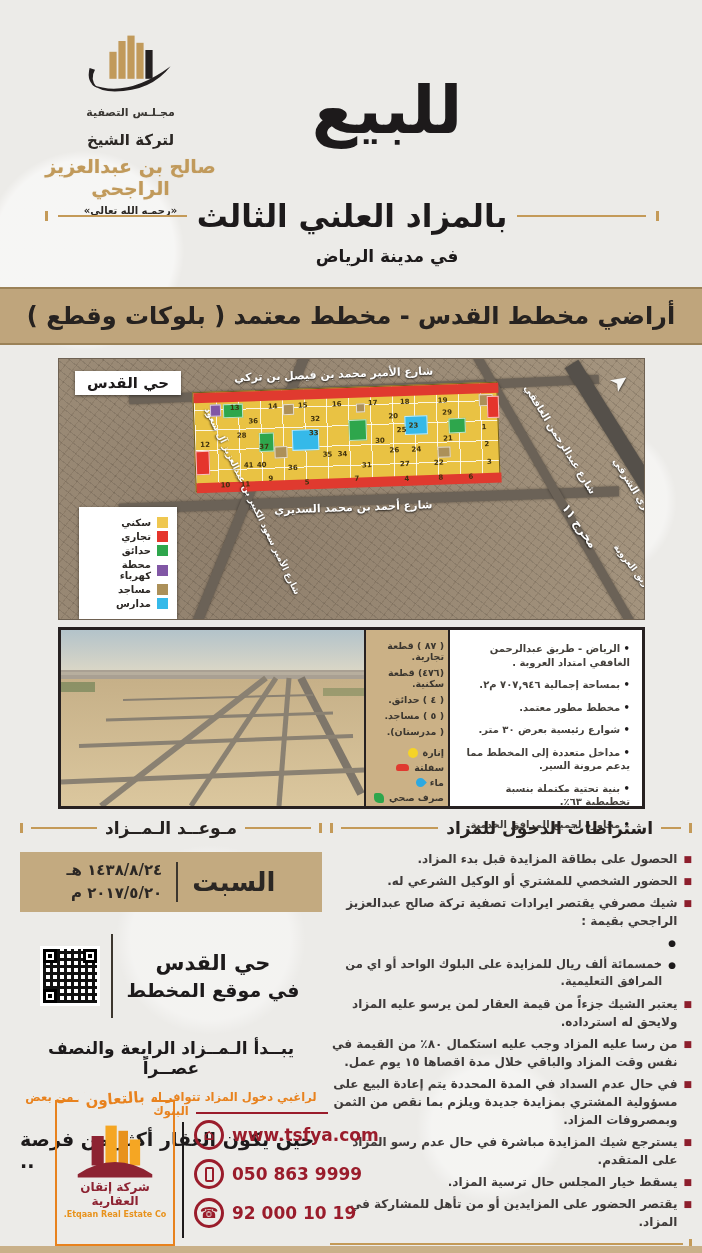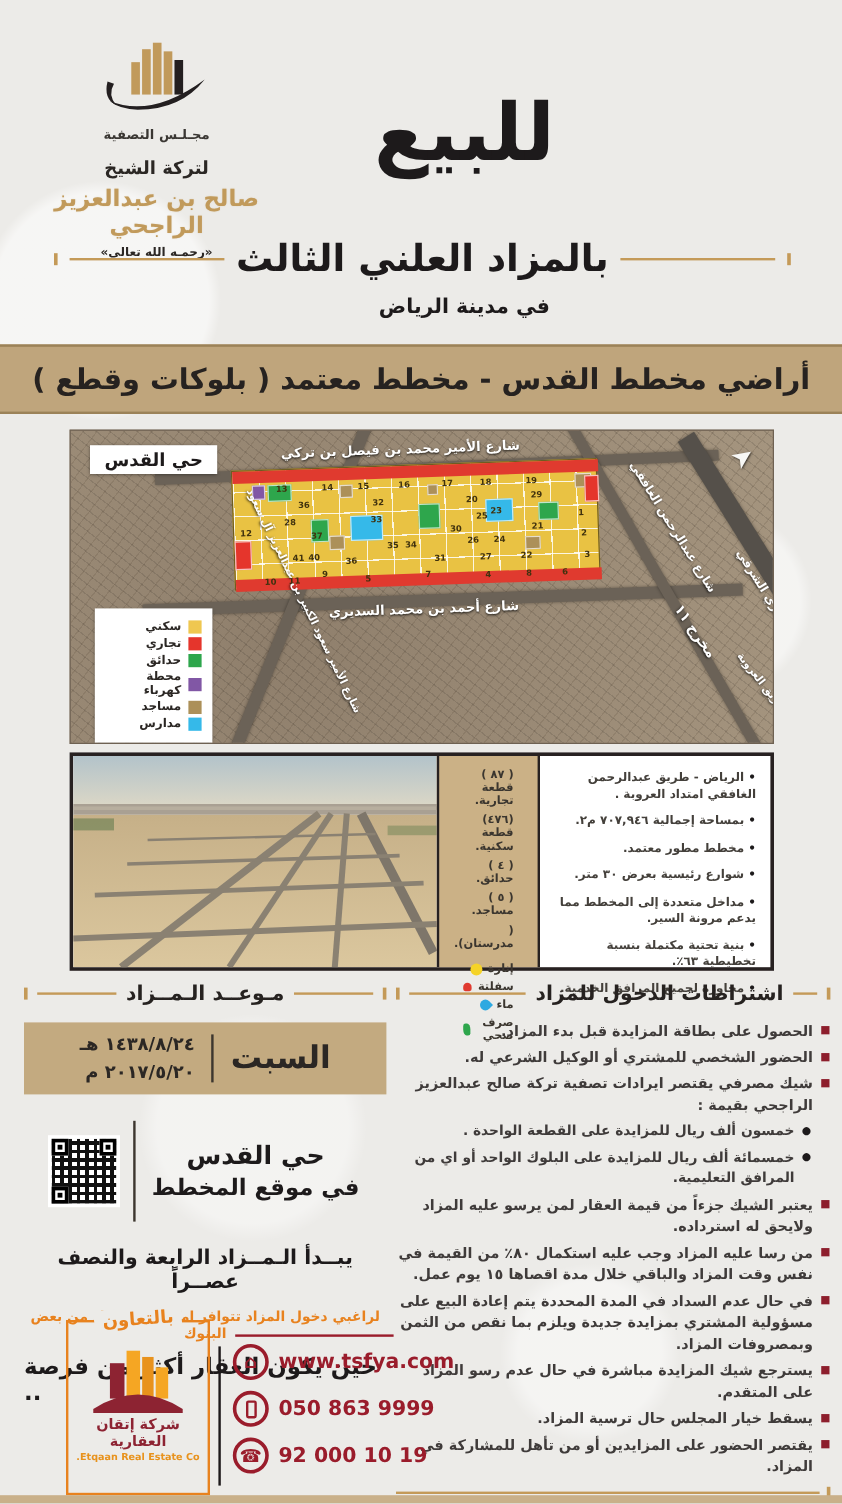--- a/index.html
+++ b/index.html
@@ -69,21 +69,21 @@
            padding:7px 9px; box-shadow:0 1px 3px rgba(0,0,0,.5); }
   .leg-row{ display:flex; align-items:center; gap:6px; margin:3px 0; direction:rtl; }
   .leg-sq{ width:11px; height:11px; flex:0 0 11px; }
   .leg-lab{ font-size:10px; font-weight:bold; color:#2b2724; }
 
   
   .pibox{ position:absolute; left:58px; top:627px; width:587px; height:182px;
           border:3px solid #272121; display:flex; direction:ltr; background:#fff; }
   .photo{ width:303px; flex:0 0 303px; }
   .stats{ width:86px; flex:0 0 86px; background:#cbb186; border-left:2px solid #272121;
-          border-right:2px solid #272121; padding:10px 20px 6px; direction:rtl; text-align:right; }
+          border-right:2px solid #272121; padding:10px 4px 6px; direction:rtl; text-align:right; }
   .stat{ font-size:9.5px; font-weight:bold; color:#3b362f; margin-bottom:5px; }
   .utils{ margin-top:10px; }
   .u-row{ display:flex; align-items:center; justify-content:flex-end; gap:5px; margin:4px 0; direction:ltr; }
   .u-icon{ width:10px; height:10px; display:inline-block; }
   .u-icon[data-shape="circle"]{ border-radius:50%; }
   .u-icon[data-shape="car"]{ border-radius:4px 4px 2px 2px; height:7px; width:13px; }
   .u-icon[data-shape="drop"]{ border-radius:50% 0 50% 50%; transform:rotate(45deg); width:9px; height:9px; }
   .u-icon[data-shape="plant"]{ border-radius:2px 50% 2px 50%; }
   .u-lab{ font-size:9.5px; font-weight:bold; color:#3b362f; }
   .binfo{ flex:1; padding:12px 12px 6px; direction:rtl; }
@@ -484,21 +484,20 @@
           <span>الحضور الشخصي للمشتري أو الوكيل الشرعي له.</span>
         </div>
 
         <div class="req-item">
           <span class="b" style="color: rgb(141, 30, 44);">■</span>
           <span>شيك مصرفي يقتصر ايرادات تصفية تركة صالح عبدالعزيز الراجحي بقيمة :</span>
         </div>
 
         <div class="req-item" data-sub="true">
           <span class="b" style="color: rgb(29, 26, 27);">●</span>
-          <span>خمسون ألف ريال للمزايدة على القطعة الواحدة .</span>
         </div>
 
         <div class="req-item" data-sub="true">
           <span class="b" style="color: rgb(29, 26, 27);">●</span>
           <span>خمسمائة ألف ريال للمزايدة على البلوك الواحد أو اي من المرافق التعليمية.</span>
         </div>
 
         <div class="req-item">
           <span class="b" style="color: rgb(141, 30, 44);">■</span>
           <span>يعتبر الشيك جزءاً من قيمة العقار لمن يرسو عليه المزاد ولايحق له استرداده.</span>

